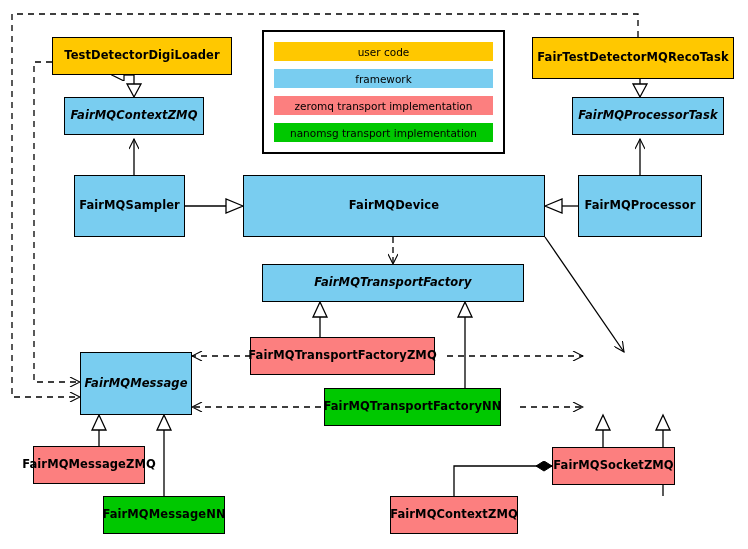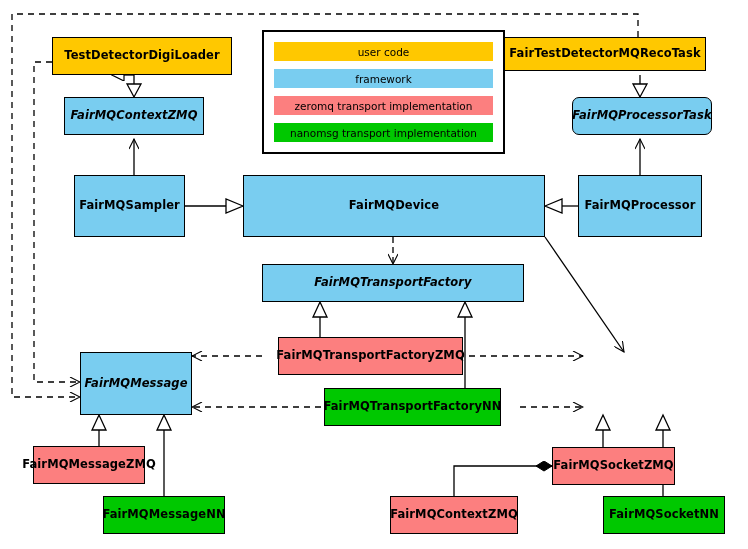--- a/index.html
+++ b/index.html
@@ -159,29 +159,28 @@
     </div>
     <div class="legend-row zeromq">
       <span>zeromq transport implementation</span>
     </div>
     <div class="legend-row nanomsg">
       <span>nanomsg transport implementation</span>
     </div>
   </div>
 
   <div class="node user" style="left: 52px; top: 37px; width: 180px; height: 38px;">TestDetectorDigiLoader</div>
-  <div class="node user" style="left: 504px; top: 37px; width: 202px; height: 34px;">FairTestDetectorMQRecoTask</div>
+  <div class="node user" style="left: 532px; top: 37px; width: 202px; height: 42px;">FairTestDetectorMQRecoTask</div>
   <div class="node framework abstract" style="left: 64px; top: 97px; width: 140px; height: 38px;">FairMQContextZMQ</div>
-  <div class="node framework abstract" style="left: 572px; top: 97px; width: 140px; height: 38px; border-radius: 7px;">FairMQProcessorTask</div>
+  <div class="node framework abstract" style="left: 572px; top: 97px; width: 152px; height: 38px;">FairMQProcessorTask</div>
   <div class="node framework" style="left: 74px; top: 175px; width: 111px; height: 62px;">FairMQSampler</div>
   <div class="node framework" style="left: 243px; top: 175px; width: 302px; height: 62px;">FairMQDevice</div>
   <div class="node framework" style="left: 578px; top: 175px; width: 124px; height: 62px;">FairMQProcessor</div>
   <div class="node framework abstract" style="left: 262px; top: 264px; width: 262px; height: 38px;">FairMQTransportFactory</div>
-  <div class="node zeromq" style="left: 278px; top: 337px; width: 185px; height: 38px;">FairMQTransportFactoryZMQ</div>
+  <div class="node zeromq" style="left: 250px; top: 337px; width: 185px; height: 38px;">FairMQTransportFactoryZMQ</div>
   <div class="node nanomsg" style="left: 324px; top: 388px; width: 177px; height: 38px;">FairMQTransportFactoryNN</div>
   <div class="node framework abstract" style="left: 80px; top: 352px; width: 112px; height: 63px;">FairMQMessage</div>
   <div class="node zeromq" style="left: 33px; top: 446px; width: 112px; height: 38px;">FairMQMessageZMQ</div>
   <div class="node nanomsg" style="left: 103px; top: 496px; width: 122px; height: 38px;">FairMQMessageNN</div>
   <div class="node zeromq" style="left: 552px; top: 447px; width: 123px; height: 38px;">FairMQSocketZMQ</div>
-  <div class="node nanomsg" style="left: 603px; top: 496px; width: 122px; height: 38px;">FairMQSocketNN</div>
   <div class="node zeromq" style="left: 390px; top: 496px; width: 128px; height: 38px;">FairMQContextZMQ</div>
 
 </div>
 
 </body></html>

